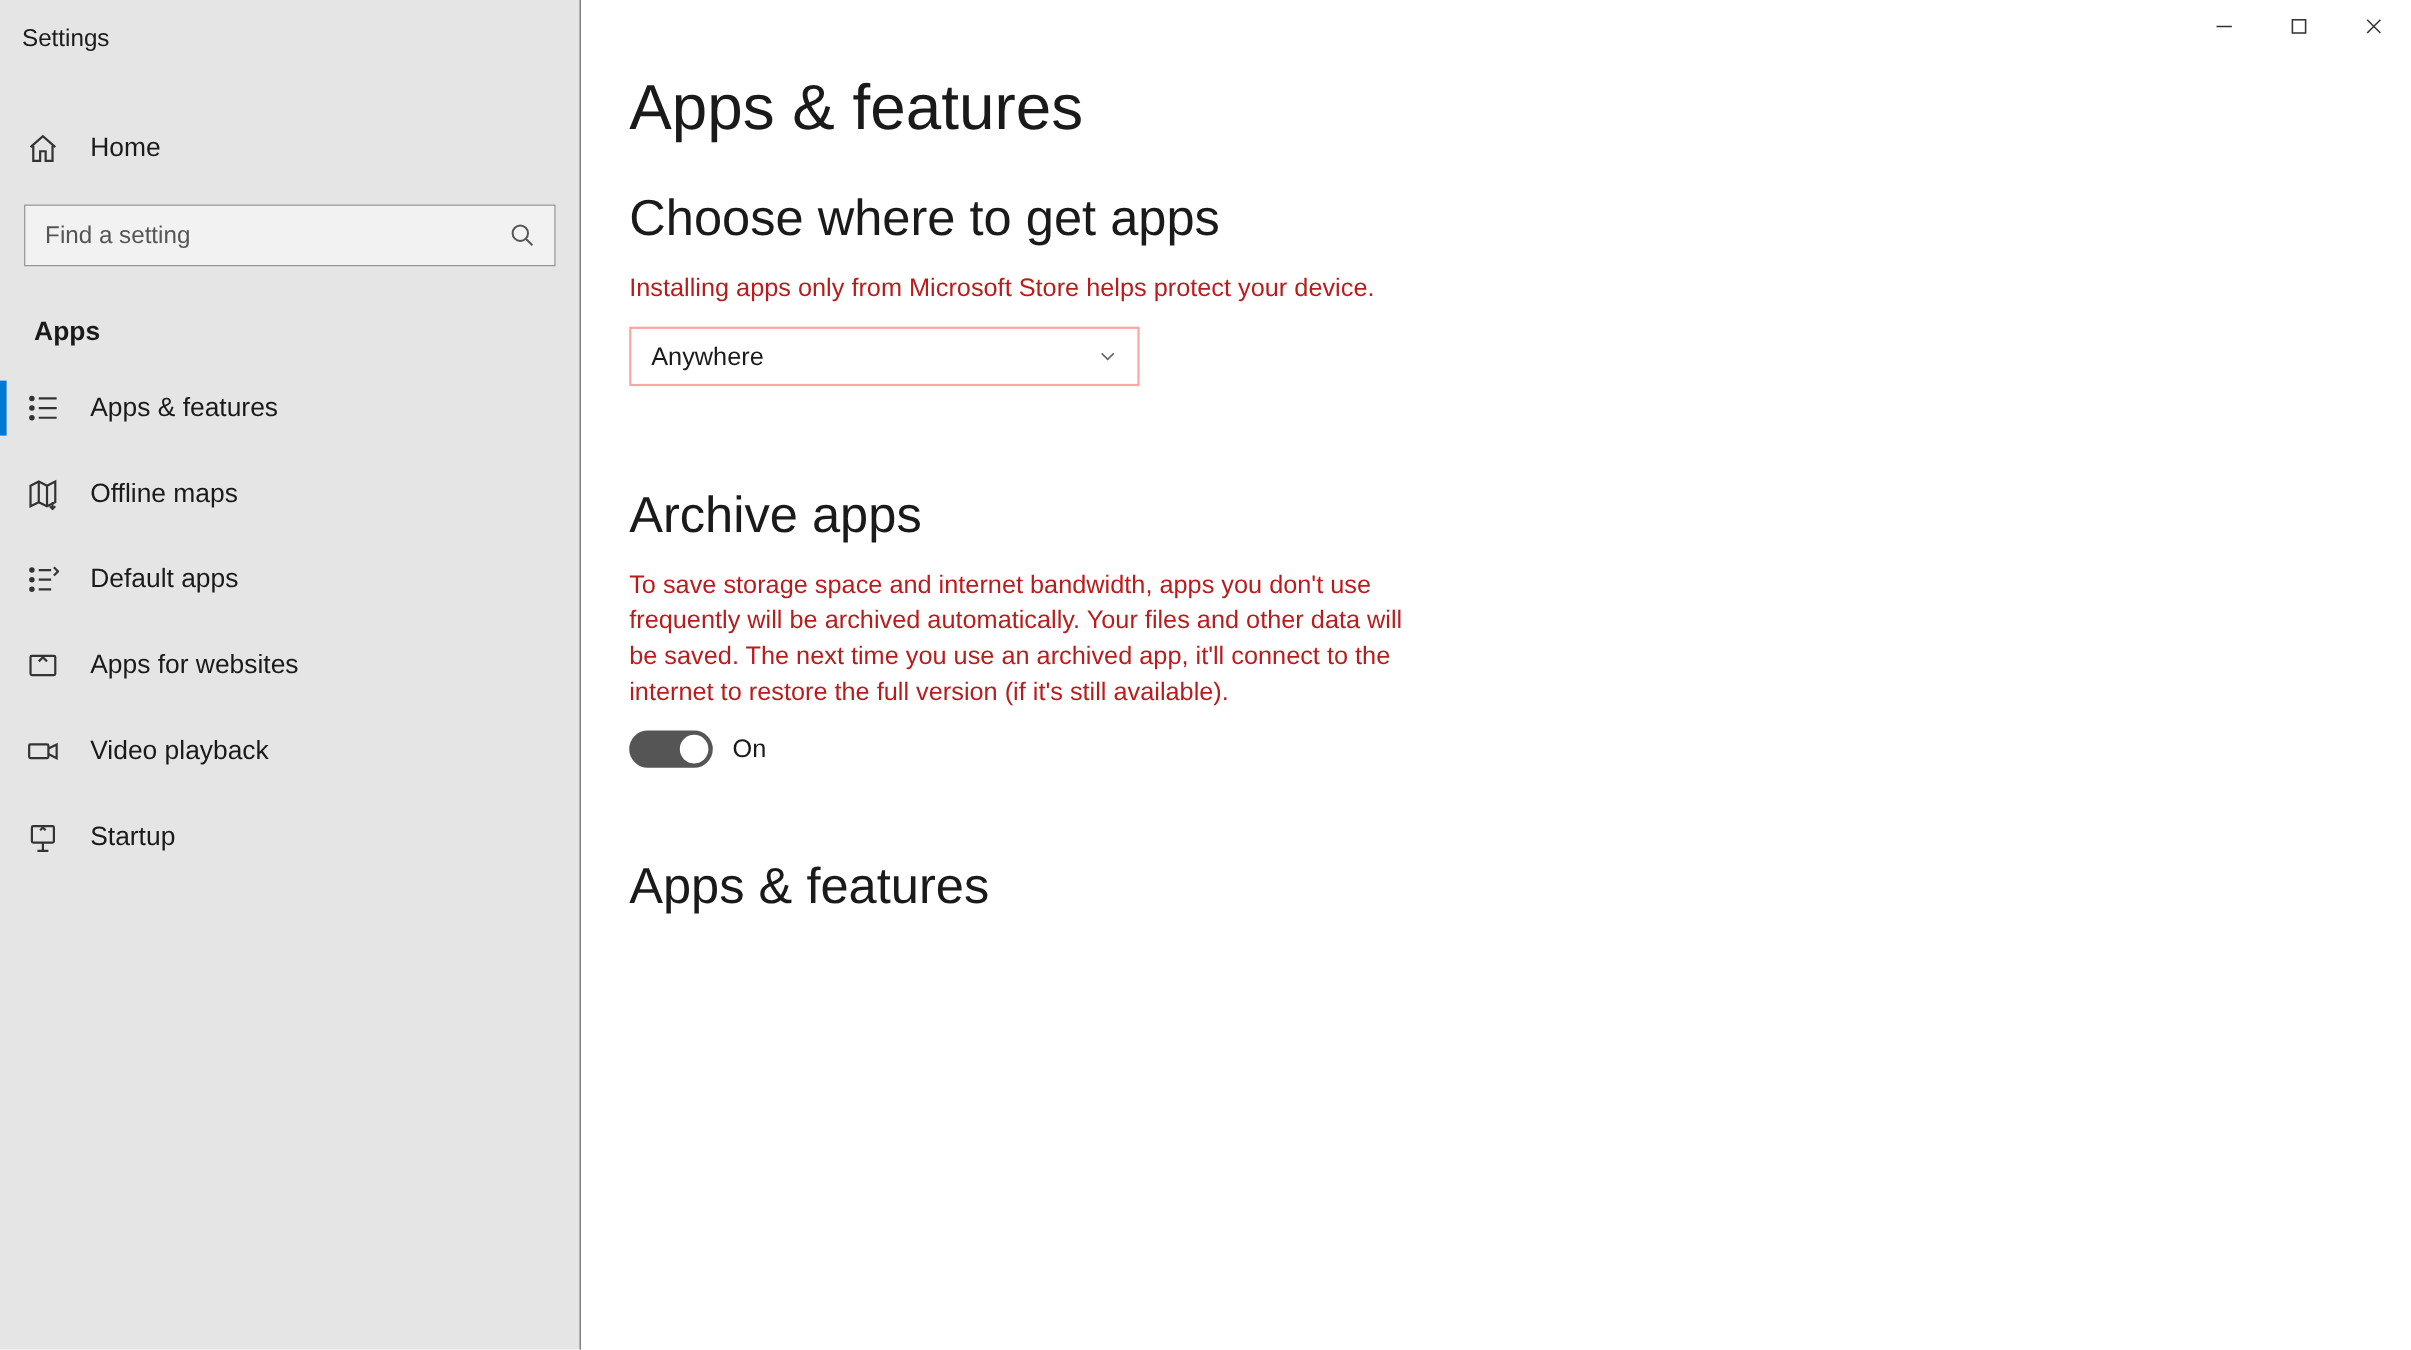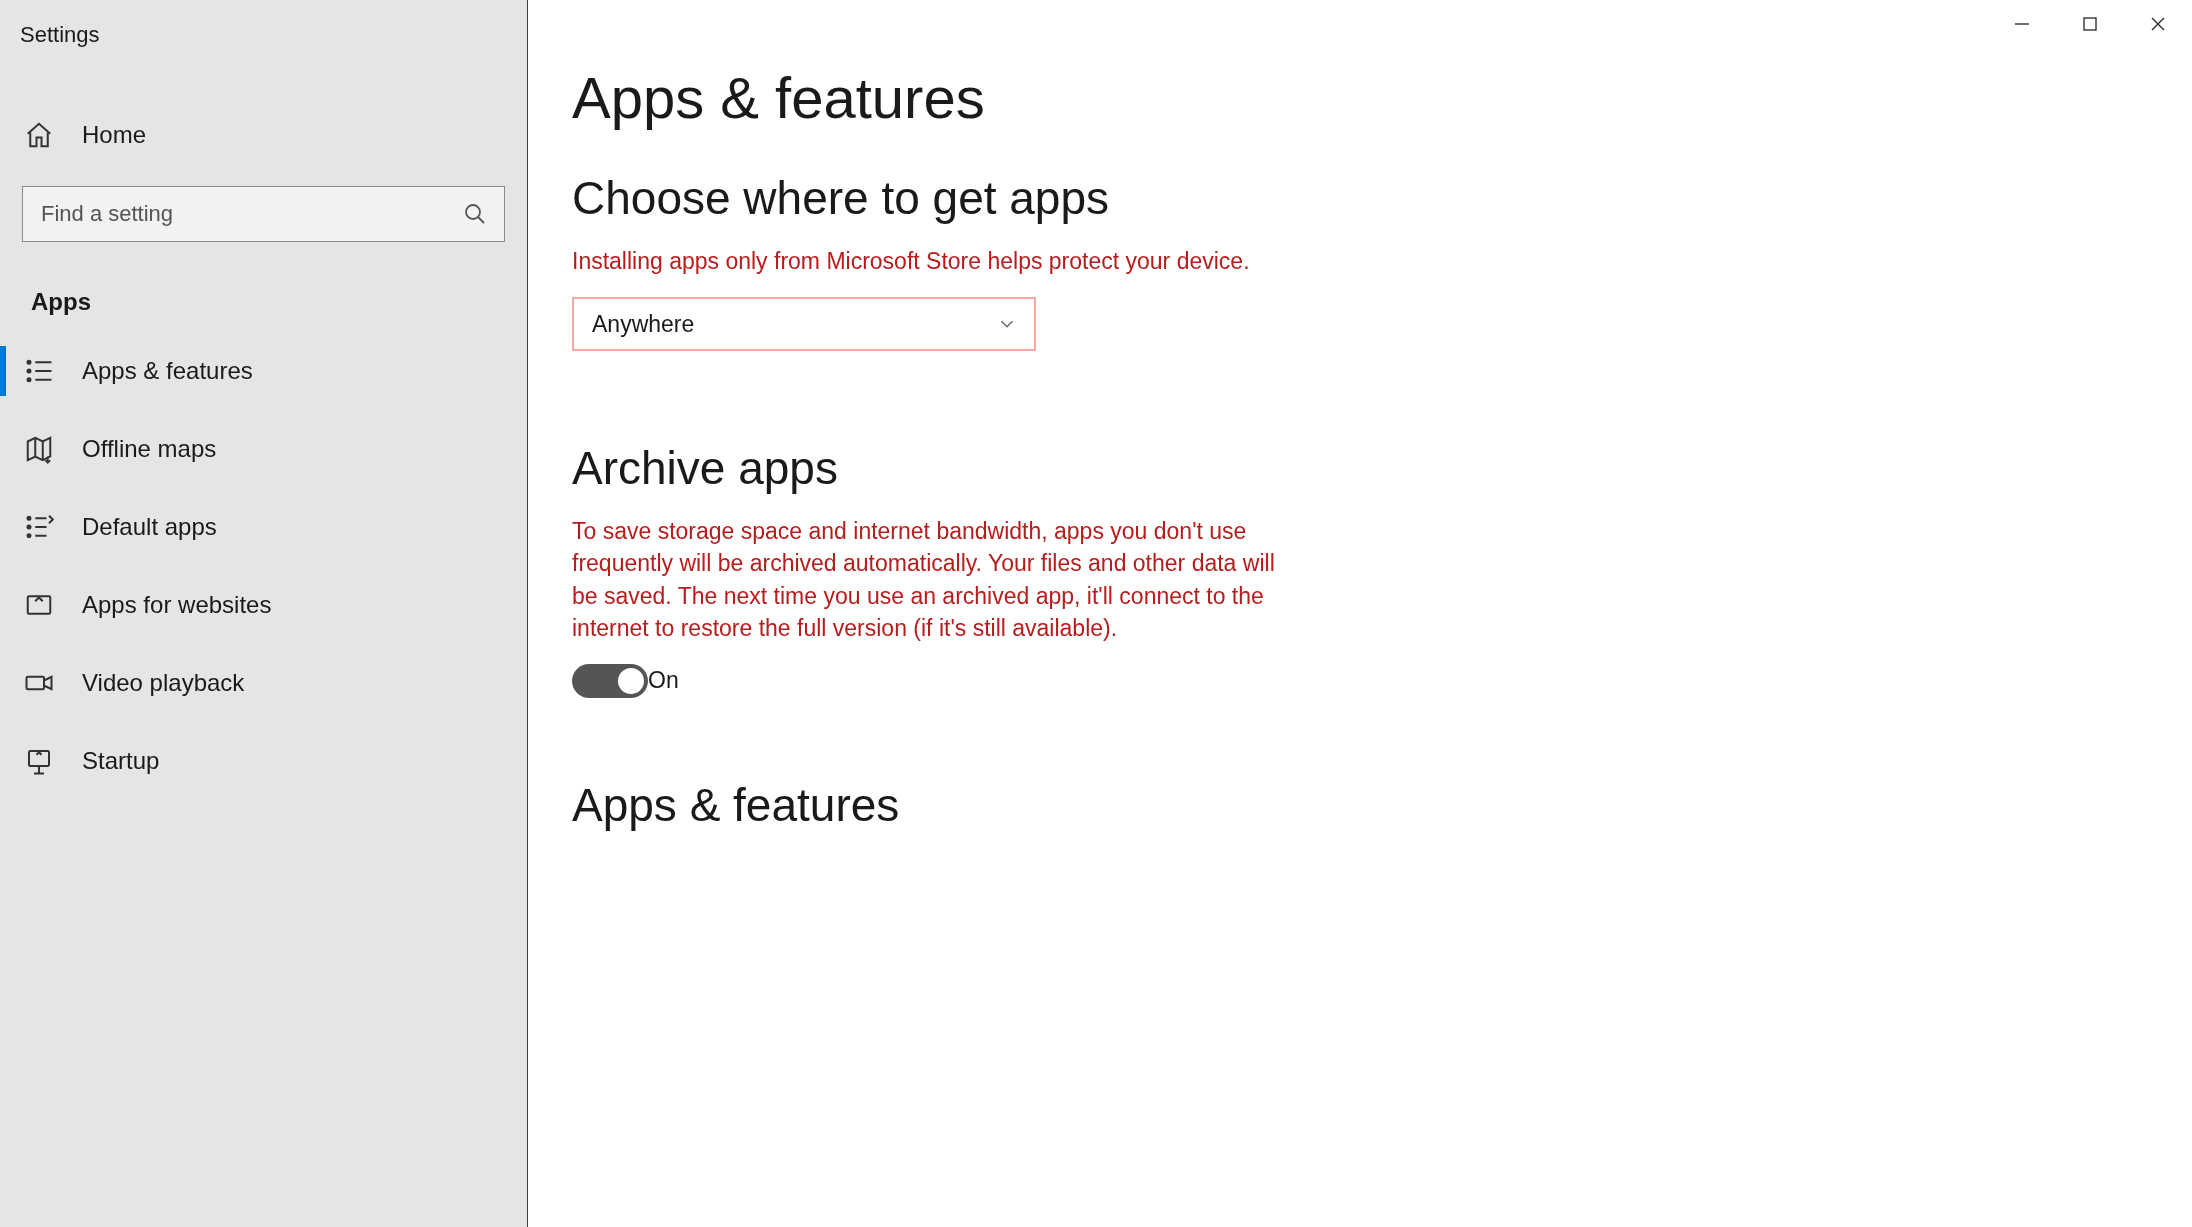--- a/index.html
+++ b/index.html
@@ -116,21 +116,21 @@
   }
   .select {
     width: 464px; height: 54px;
     border: 2px solid #fca5a5;
     display: flex; align-items: center; justify-content: space-between;
     padding: 0 16px 0 18px;
     font-size: 23px;
     cursor: pointer;
     background: #fff;
   }
-  .toggle-row { display: flex; align-items: center; }
+  .toggle-row { display: flex; align-items: center; gap: 18px; }
   .toggle {
     width: 76px; height: 34px; border-radius: 17px;
     background: #555;
     position: relative;
     cursor: pointer;
   }
   .toggle.on .knob { right: 4px; }
   .knob {
     position: absolute; top: 4px;
     width: 26px; height: 26px; border-radius: 50%;

